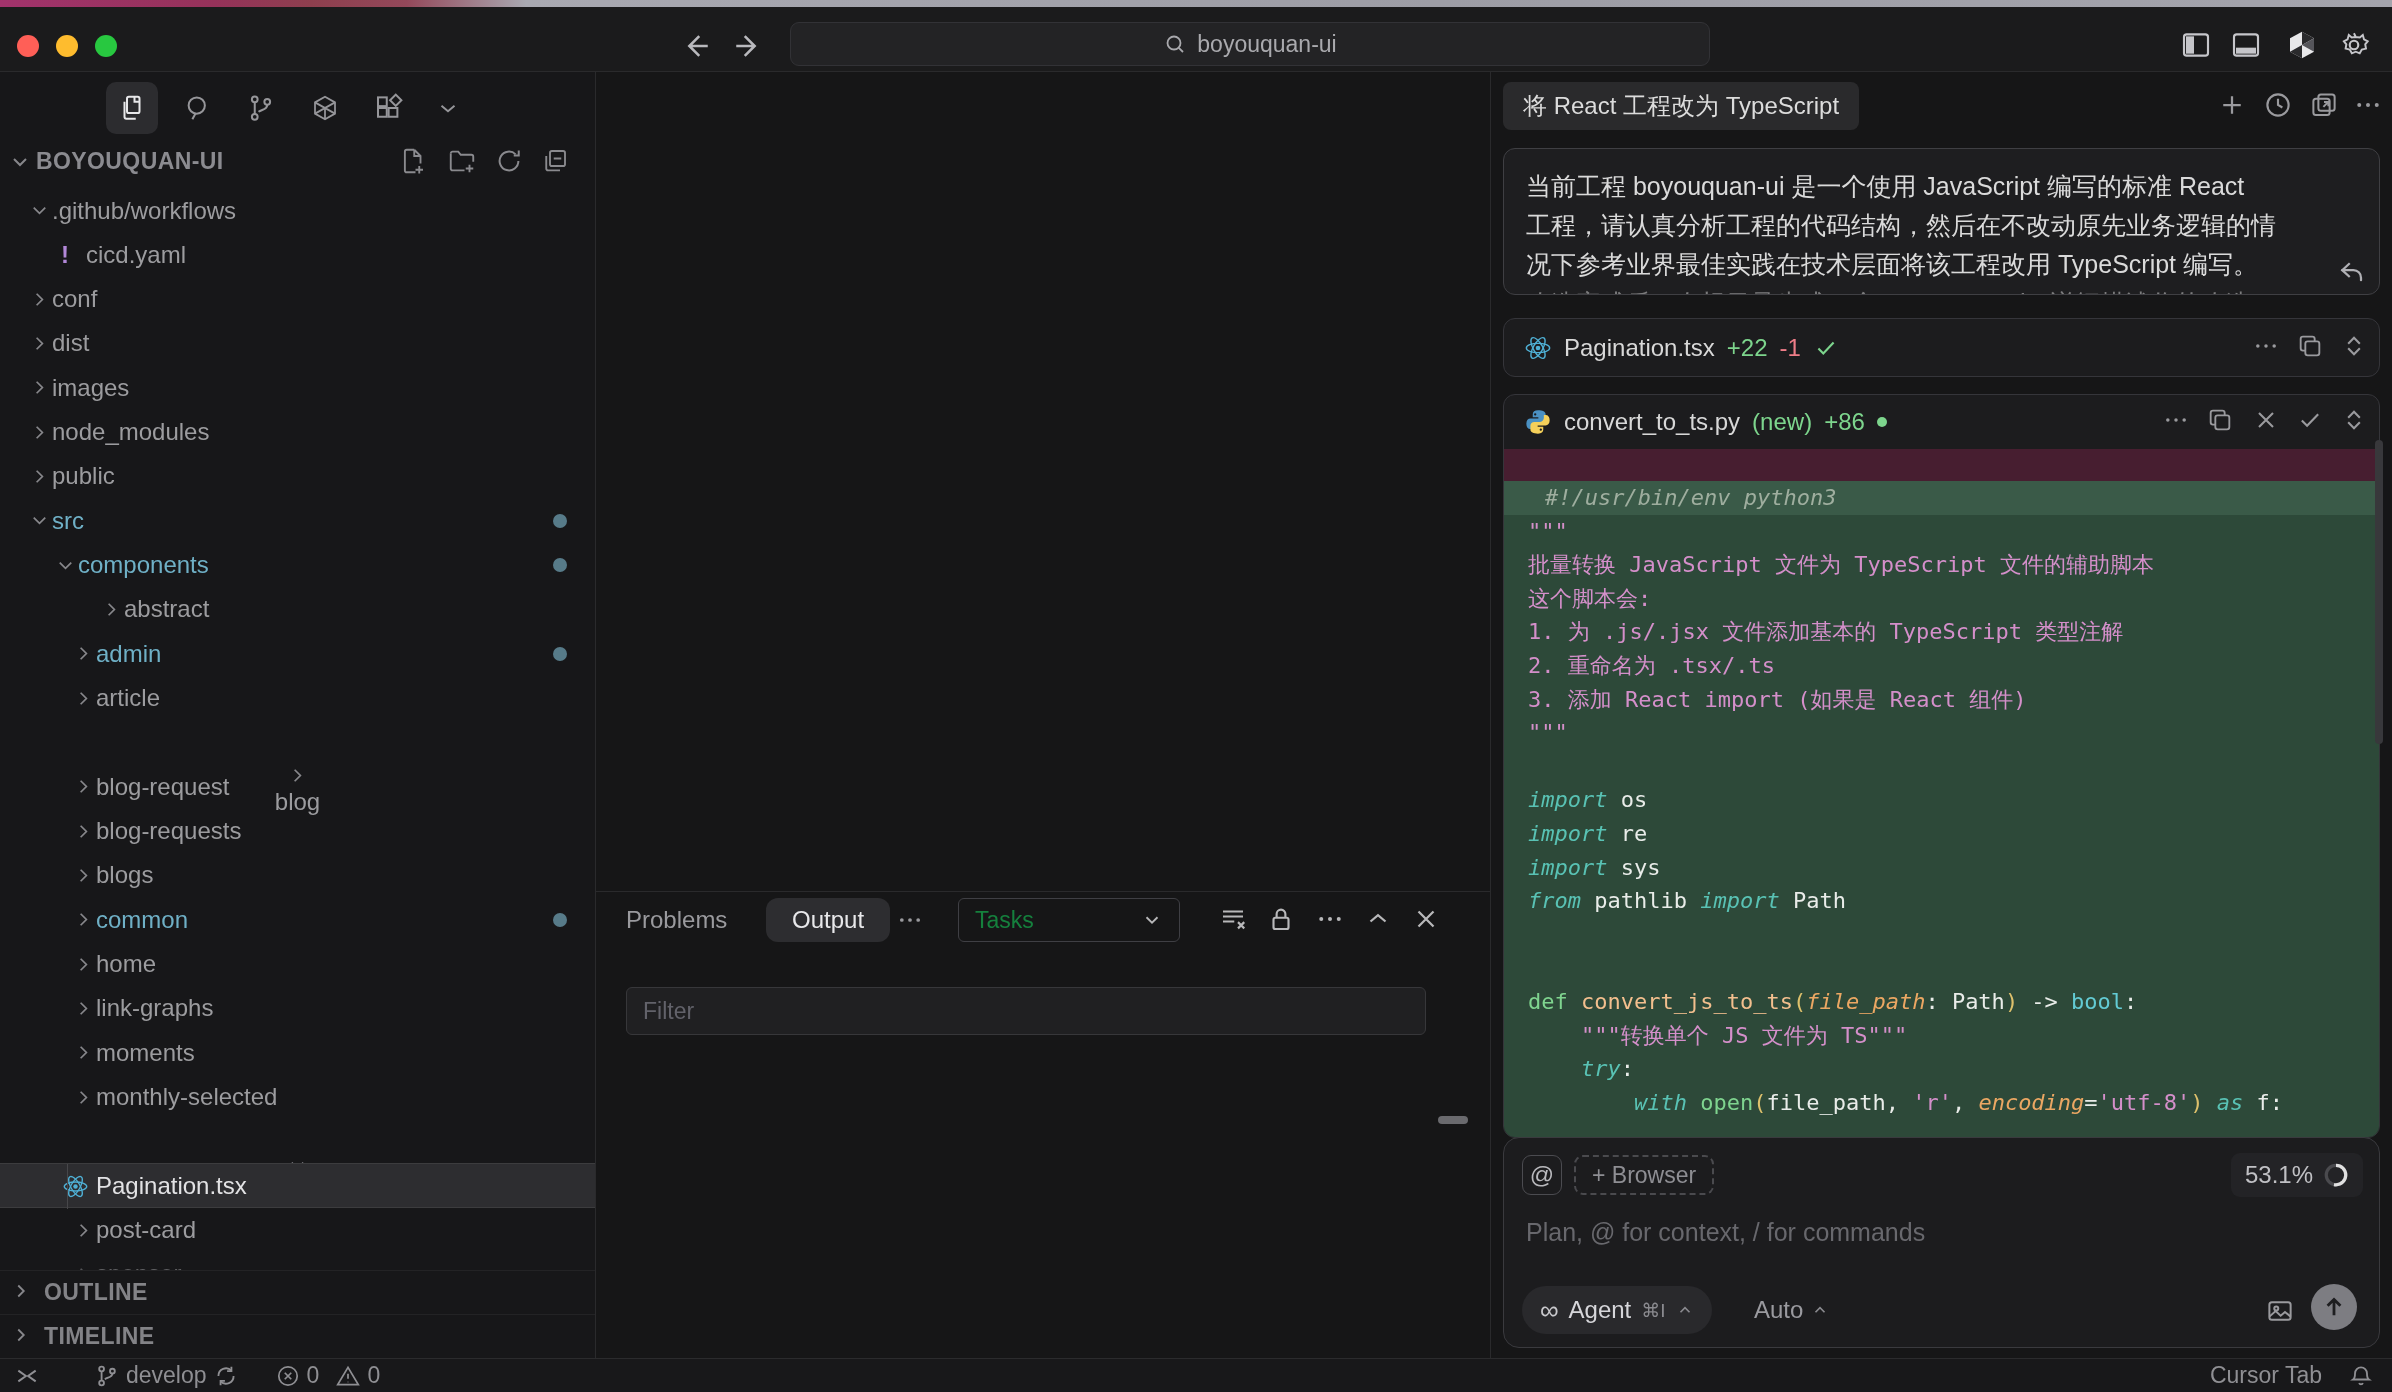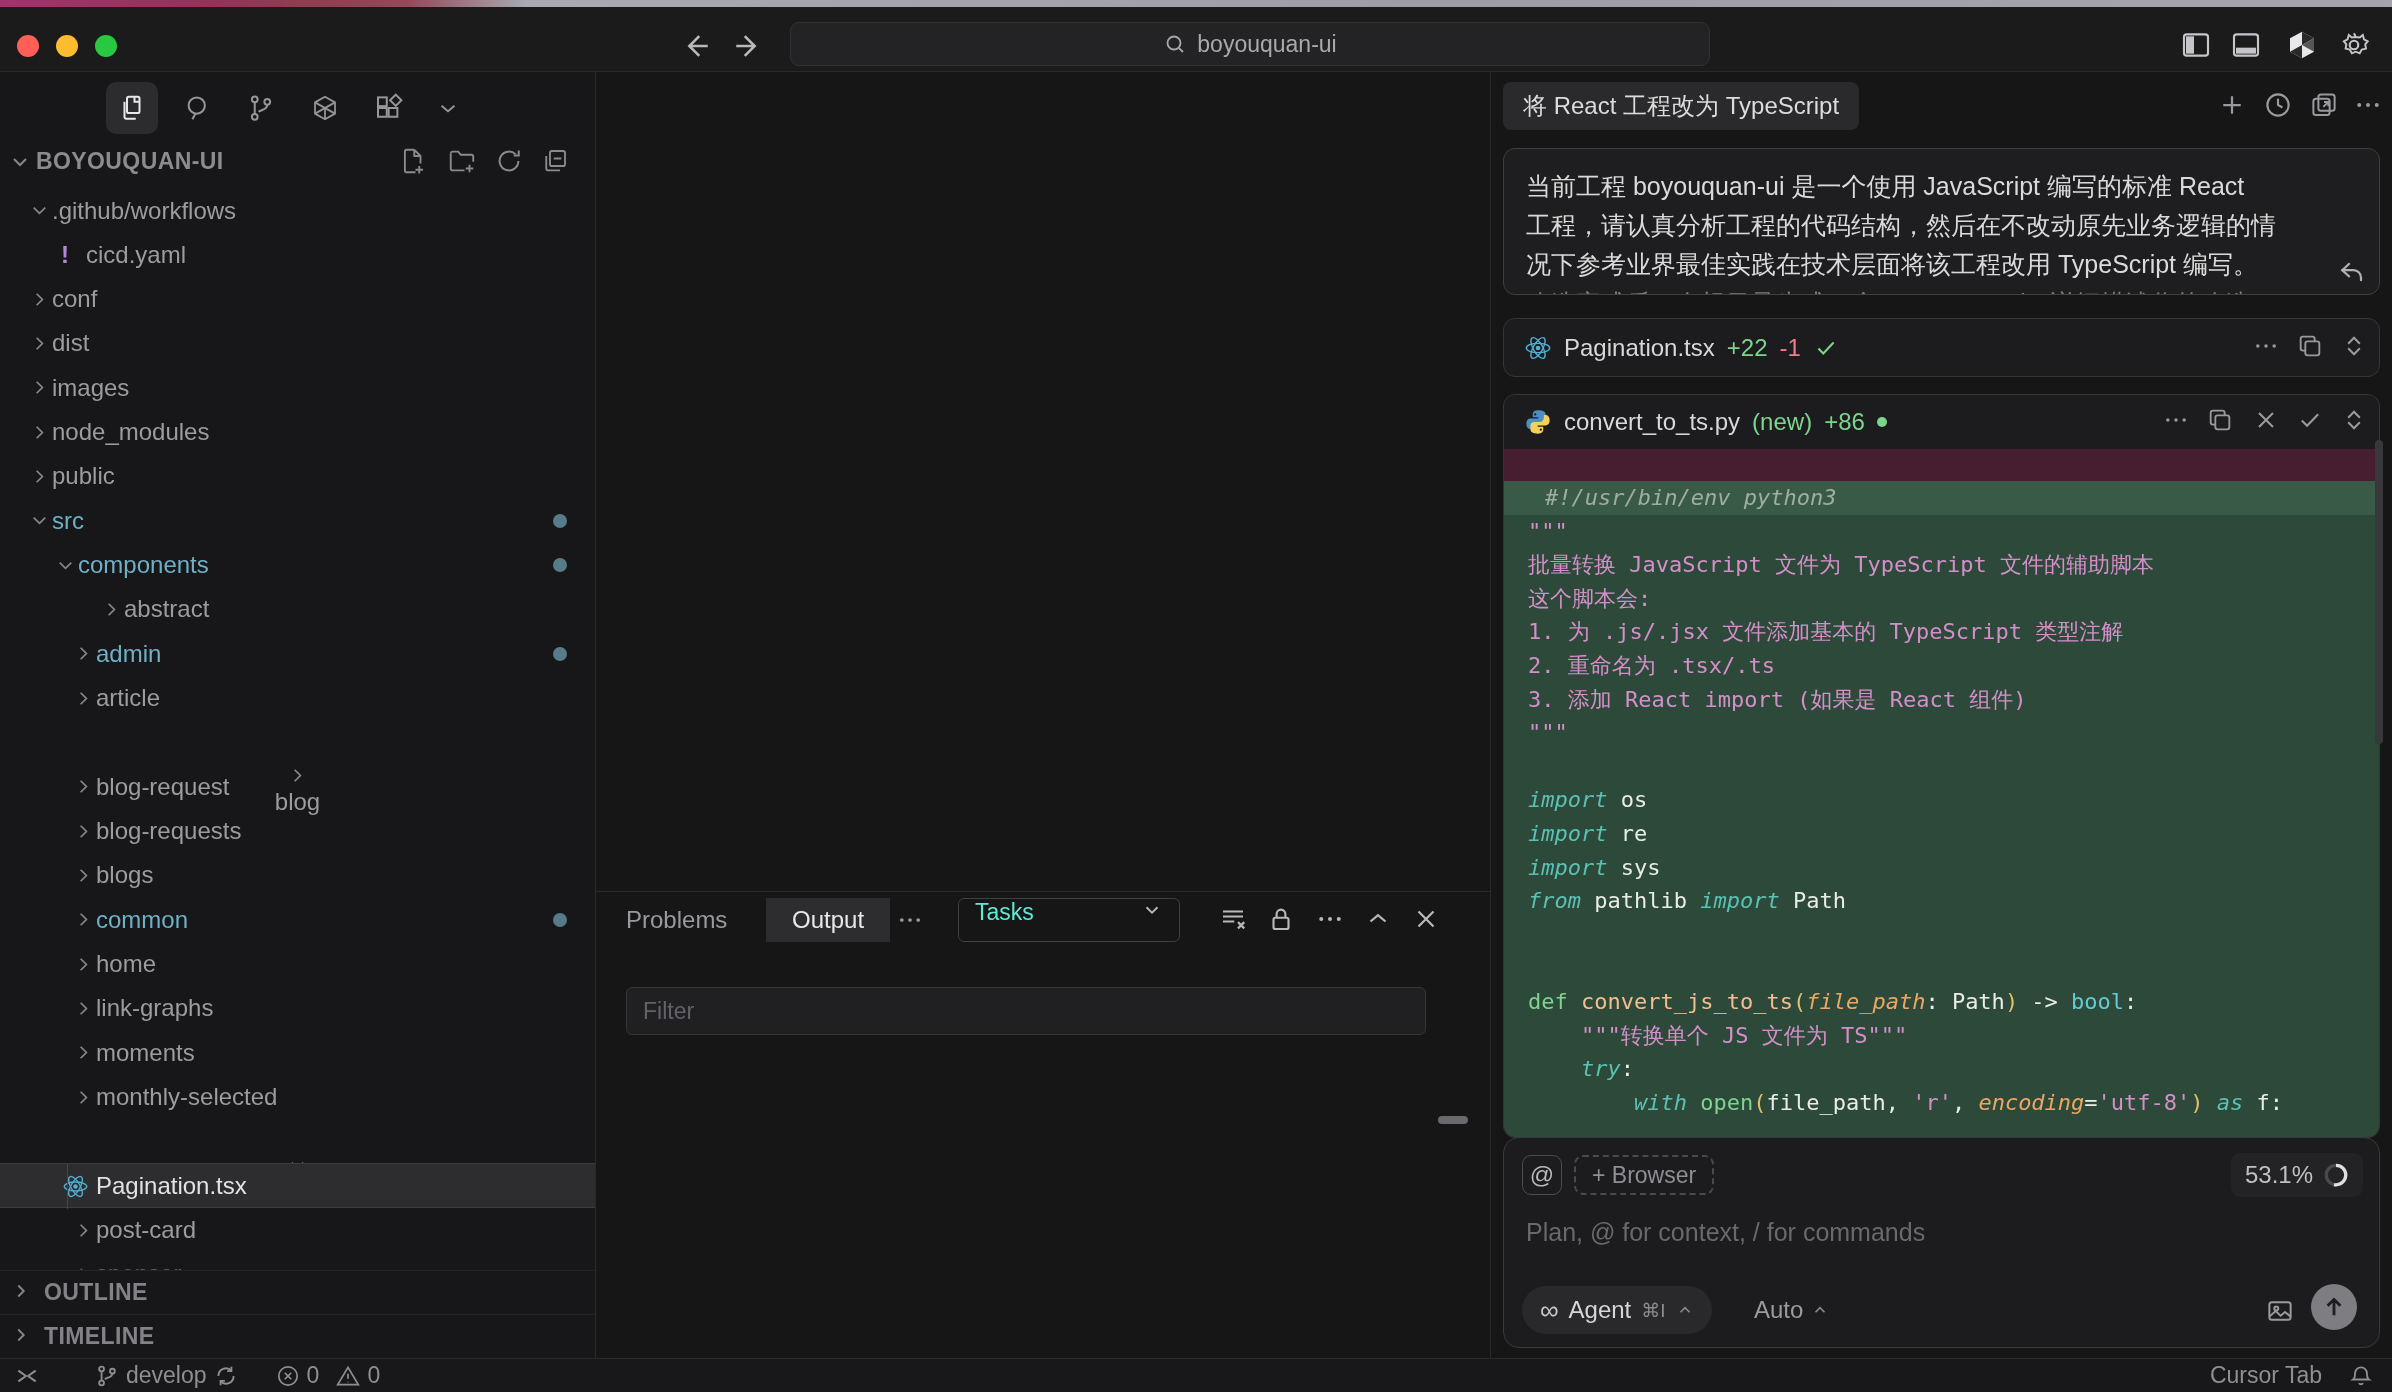--- a/index.html
+++ b/index.html
@@ -48,25 +48,25 @@
   .file-ic { width:28px; height:26px; flex:0 0 28px; margin-right:6px; }
   .guide { position:absolute; left:67px; top:0; width:1px; height:45px; background:#47474a; }
 
   .section-hd { position:absolute; left:0; width:595px; height:44px; background:#171719; border-top:1px solid #232325;
     display:flex; align-items:center; color:#838387; font-weight:bold; font-size:23px; letter-spacing:.4px; z-index:5; }
   .section-hd .tw { width:26px; height:26px; color:#87878b; margin:0 8px 0 10px; }
 
   
   #panel { left:0; top:819px; width:894px; height:467px; border-top:1px solid #2a2a2c; background:#161617; }
   .ptab { top:14px; font-size:24px; color:#9a9a9e; }
-  #tab-output { left:170px; top:6px; height:44px; padding:0 26px; background:#2d2d30; border-radius:0;
+  #tab-output { left:170px; top:6px; height:44px; padding:0 26px; background:#2d2d30; border-radius:12px;
     color:#e8e8ea; font-size:24px; display:flex; align-items:center; }
   #panel-more { left:300px; top:14px; color:#9a9a9e; }
   #tasks-dd { left:362px; top:6px; width:222px; height:44px; border:1px solid #3f3f44; border-radius:6px;
-    display:flex; color:#5eead4; font-size:23px; padding:0 16px; justify-content:space-between; }
+    display:flex; align-items:center; color:#15803d; font-size:23px; padding:0 16px; justify-content:space-between; }
   .pn-icon { top:12px; width:32px; height:32px; color:#b8b8ba; }
   #filter-input { left:30px; top:95px; width:800px; height:48px; background:#202022; border:1px solid #37373a;
     border-radius:6px; color:#c8c8cc; font-size:23px; padding:0 16px; outline:none; }
   #filter-input::placeholder { color:#62626a; }
   #panel-dash { left:842px; top:224px; width:30px; height:8px; border-radius:4px; background:#6a6a6e; }
 
   
   #chat-title { left:12px; top:10px; height:48px; background:#2a2a2c; border-radius:8px; padding:0 20px;
     display:flex; align-items:center; color:#dcdcdc; font-size:24px; }
   .ch-icon { top:18px; width:32px; height:32px; color:#9a9a9e; }

